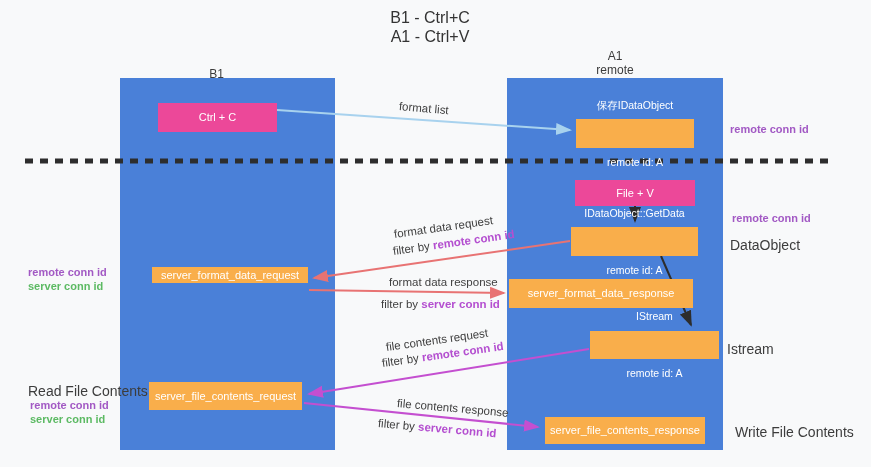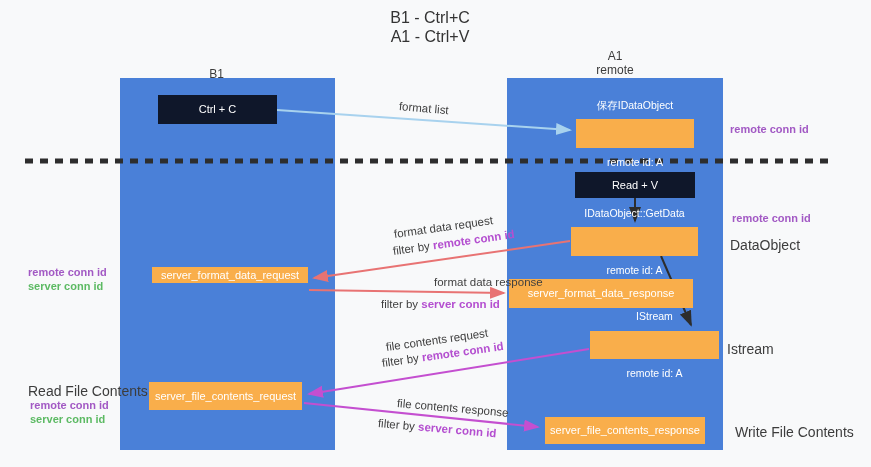--- a/index.html
+++ b/index.html
@@ -34,21 +34,21 @@
 
   svg.overlay{position:absolute;left:0;top:0;pointer-events:none;}
 
   .node{
     position:absolute;
     display:flex;flex-direction:column;align-items:center;justify-content:center;
     color:#fff;text-align:center;
     font-size:11px;line-height:13px;
   }
   .node.orange{background:#f9ae4b;}
-  .node.green{background:#0f172a;}
+  .node.green{background:#ec4899;margin-top:8px;}
   .node.small{font-size:10.5px;gap:44px;}
 
   .lbl{position:absolute;font-size:11.5px;white-space:nowrap;color:#3f3f3f;}
   .lbl.rot{transform-origin:left center;}
   .lbl .hl{font-weight:bold;color:#b44fd0;}
   .side-purple{position:absolute;font-size:11px;font-weight:bold;color:#a259c4;white-space:nowrap;}
   .side-green{position:absolute;font-size:11px;font-weight:bold;color:#5cba63;white-space:nowrap;}
   .side-dark{position:absolute;font-size:14px;color:#3c3c3c;white-space:nowrap;}
 </style>
 </head>
@@ -109,21 +109,21 @@
   <div class="node green" style="left:158px;top:95px;width:119px;height:29px;">
     <span>Ctrl + C</span>
   </div>
 
   <div class="node orange small" style="left:576px;top:119px;width:118px;height:29px;">
     <span>保存IDataObject</span>
     <span>remote id: A</span>
   </div>
 
   <div class="node green" style="left:575px;top:172px;width:120px;height:26px;">
-    <span>Read + V</span>
+    <span>File + V</span>
   </div>
 
   <div class="node orange small" style="left:571px;top:227px;width:127px;height:29px;">
     <span>IDataObject::GetData</span>
     <span>remote id: A</span>
   </div>
 
   <div class="node orange" style="left:152px;top:267px;width:156px;height:16px;">
     <span>server_format_data_request</span>
   </div>
@@ -146,21 +146,21 @@
   </div>
 
   <div class="lbl rot" style="left:399px;top:100px;transform:rotate(5deg);">format list</div>
 
   <div class="lbl rot" style="left:394px;top:228px;transform:rotate(-8deg);">format data request</div>
   <div class="lbl rot" style="left:393px;top:245px;transform:rotate(-8deg);">
     <span>filter by</span>
     <span class="hl">remote conn id</span>
   </div>
 
-  <div class="lbl" style="left:389px;top:276px;margin-left:45px;">format data response</div>
+  <div class="lbl" style="left:389px;top:276px;">format data response</div>
   <div class="lbl" style="left:381px;top:298px;">
     <span>filter by</span>
     <span class="hl">server conn id</span>
   </div>
 
   <div class="lbl rot" style="left:386px;top:341px;transform:rotate(-8deg);">file contents request</div>
   <div class="lbl rot" style="left:382px;top:357px;transform:rotate(-8deg);">
     <span>filter by</span>
     <span class="hl">remote conn id</span>
   </div>

